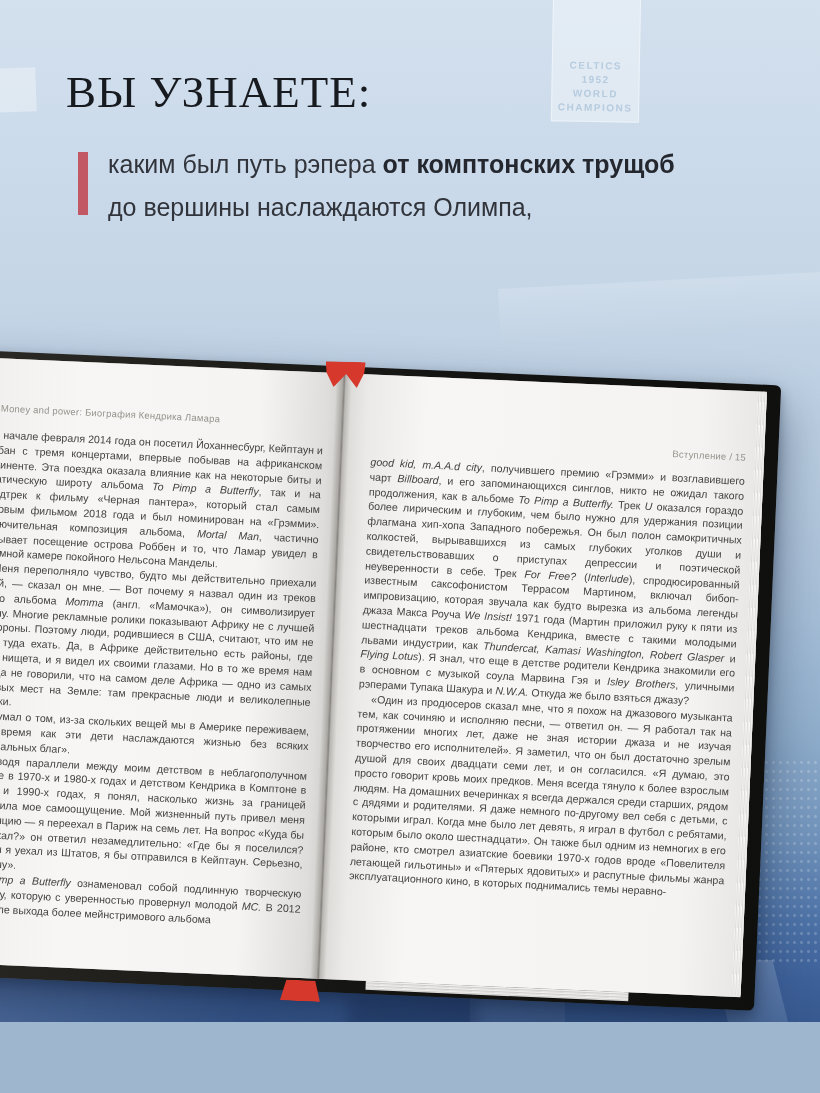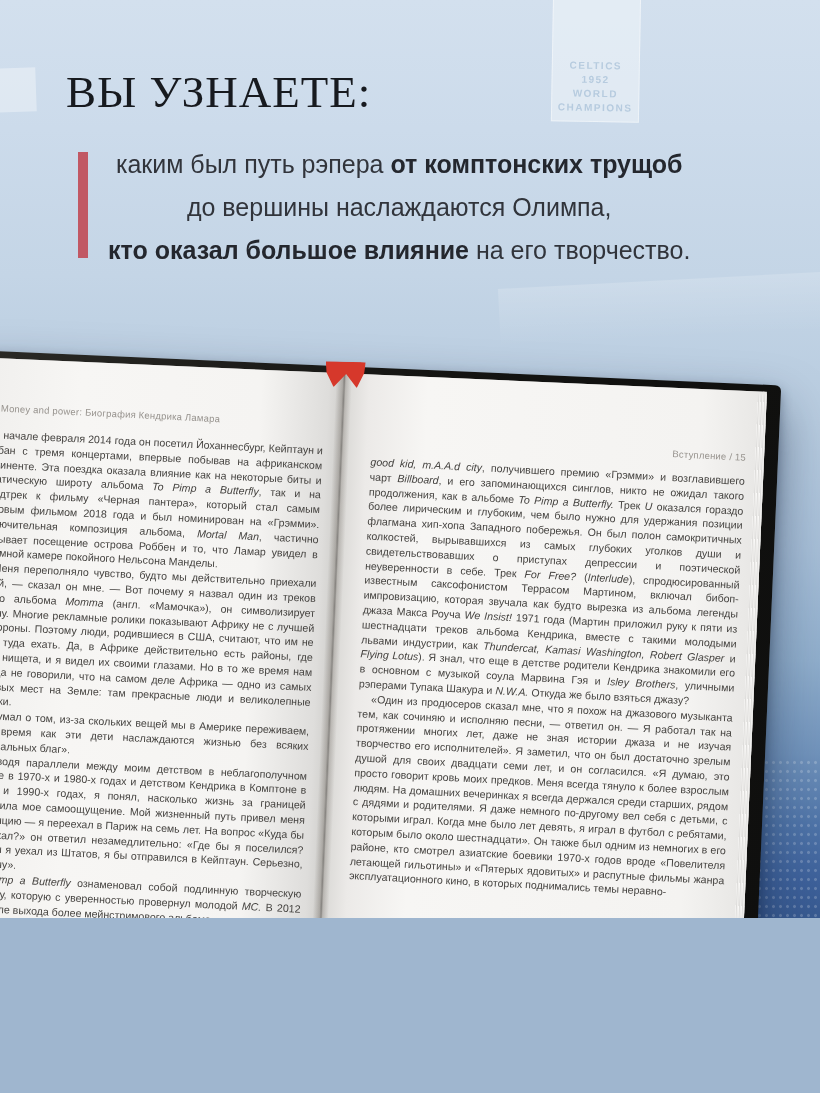--- a/index.html
+++ b/index.html
@@ -1,16 +1,16 @@
 <!DOCTYPE html>
 <html><head>
 <meta charset="utf-8">
 <style>
   html,body{margin:0;padding:0;background:#9fb6cf;}
-  .canvas{position:relative;width:820px;height:918px;overflow:hidden;
+  .canvas{position:relative;width:820px;height:1022px;overflow:hidden;
     font-family:"Liberation Sans",sans-serif;
     background:linear-gradient(180deg,#d3e0ee 0%,#ccdbeb 14%,#c4d5e6 30%,#b7cbdf 46%,
       #a6bed7 60%,#8fadcb 72%,#7092ba 82%,#4d72a6 90%,#3d6099 96%,#37598f 100%);}
   
   .banner-card{position:absolute;left:552px;top:-10px;width:88px;height:132px;
     background:rgba(245,249,252,0.55);border:1px solid rgba(255,255,255,0.55);
     transform:rotate(1deg);display:flex;flex-direction:column;align-items:center;
     justify-content:flex-end;padding-bottom:8px;box-sizing:border-box;gap:4px;opacity:.85;}
   .banner-card span{color:#b3c9dd;font-size:10px;font-weight:bold;letter-spacing:1.5px;line-height:1;}
   .mini-banner{position:absolute;left:-6px;top:68px;width:42px;height:44px;
@@ -28,21 +28,21 @@
     background:linear-gradient(180deg,rgba(255,255,255,0.1),rgba(255,255,255,0));}
   .dark-band{position:absolute;left:348px;top:998px;width:130px;height:100px;
     background:rgba(10,25,60,0.28);filter:blur(7px);}
   .streak-c{position:absolute;right:30px;top:960px;width:60px;height:140px;
     background:linear-gradient(170deg,rgba(220,235,250,0.25),rgba(220,235,250,0));
     transform:skewX(14deg);}
   
   .promo{position:absolute;left:66px;top:66px;width:710px;z-index:3;}
   .promo h1{margin:0 0 30px 0;font-family:"Liberation Serif",serif;font-weight:400;
     font-size:45px;letter-spacing:1px;color:#171a1f;}
-  .promo-block{display:flex;align-items:stretch;text-align:center;}
+  .promo-block{display:flex;align-items:stretch;}
   .accent-bar{width:10px;background:#c15864;margin:4px 20px 6px 12px;flex:none;}
   .promo-lines{padding-top:2px;}
   .promo-line{margin:0 0 15px 0;font-size:25px;line-height:1.12;color:#31343b;}
   .promo-line:last-child{margin-bottom:0;}
   .promo-line .b{font-weight:700;color:#24272e;}
   
   .book{position:absolute;left:-30px;top:350px;width:812px;height:626px;z-index:2;
     transform:rotate(2.5deg);transform-origin:0 0;
     background:linear-gradient(95deg,#2b2a26,#141412 55%,#0f0f0e);
     border-radius:0 6px 6px 0;padding:7px 14px 13px 0;box-sizing:border-box;
@@ -96,21 +96,20 @@
   <div class="streak-c"></div>
   <div class="dark-band"></div>
 
   <section class="promo">
     <h1>ВЫ УЗНАЕТЕ:</h1>
     <div class="promo-block">
       <div class="accent-bar"></div>
       <div class="promo-lines">
         <p class="promo-line"><span>каким был путь рэпера </span><span class="b">от комптонских трущоб</span></p>
         <p class="promo-line"><span>до вершины наслаждаются Олимпа,</span></p>
-        <p class="promo-line"><span class="b">кто оказал большое влияние</span><span> на его творчество.</span></p>
       </div>
     </div>
   </section>
 
   <div class="book">
     <div class="pages">
       <div class="page page-left">
         <div class="page-header">14 / Money and power: Биография Кендрика Ламара</div>
         <div class="page-body">
             <p>В начале февраля 2014 года он посетил Йоханнесбург, Кейптаун и Дурбан с тремя концертами, впервые побывав на африканском континенте. Эта поездка оказала влияние как на некоторые биты и тематическую широту альбома <i>To Pimp a Butterfly</i>, так и на саундтрек к фильму «Черная пантера», который стал самым кассовым фильмом 2018 года и был номинирован на «Грэмми». Заключительная композиция альбома, <i>Mortal Man</i>, частично описывает посещение острова Роббен и то, что Ламар увидел в тюремной камере покойного Нельсона Манделы.</p>

